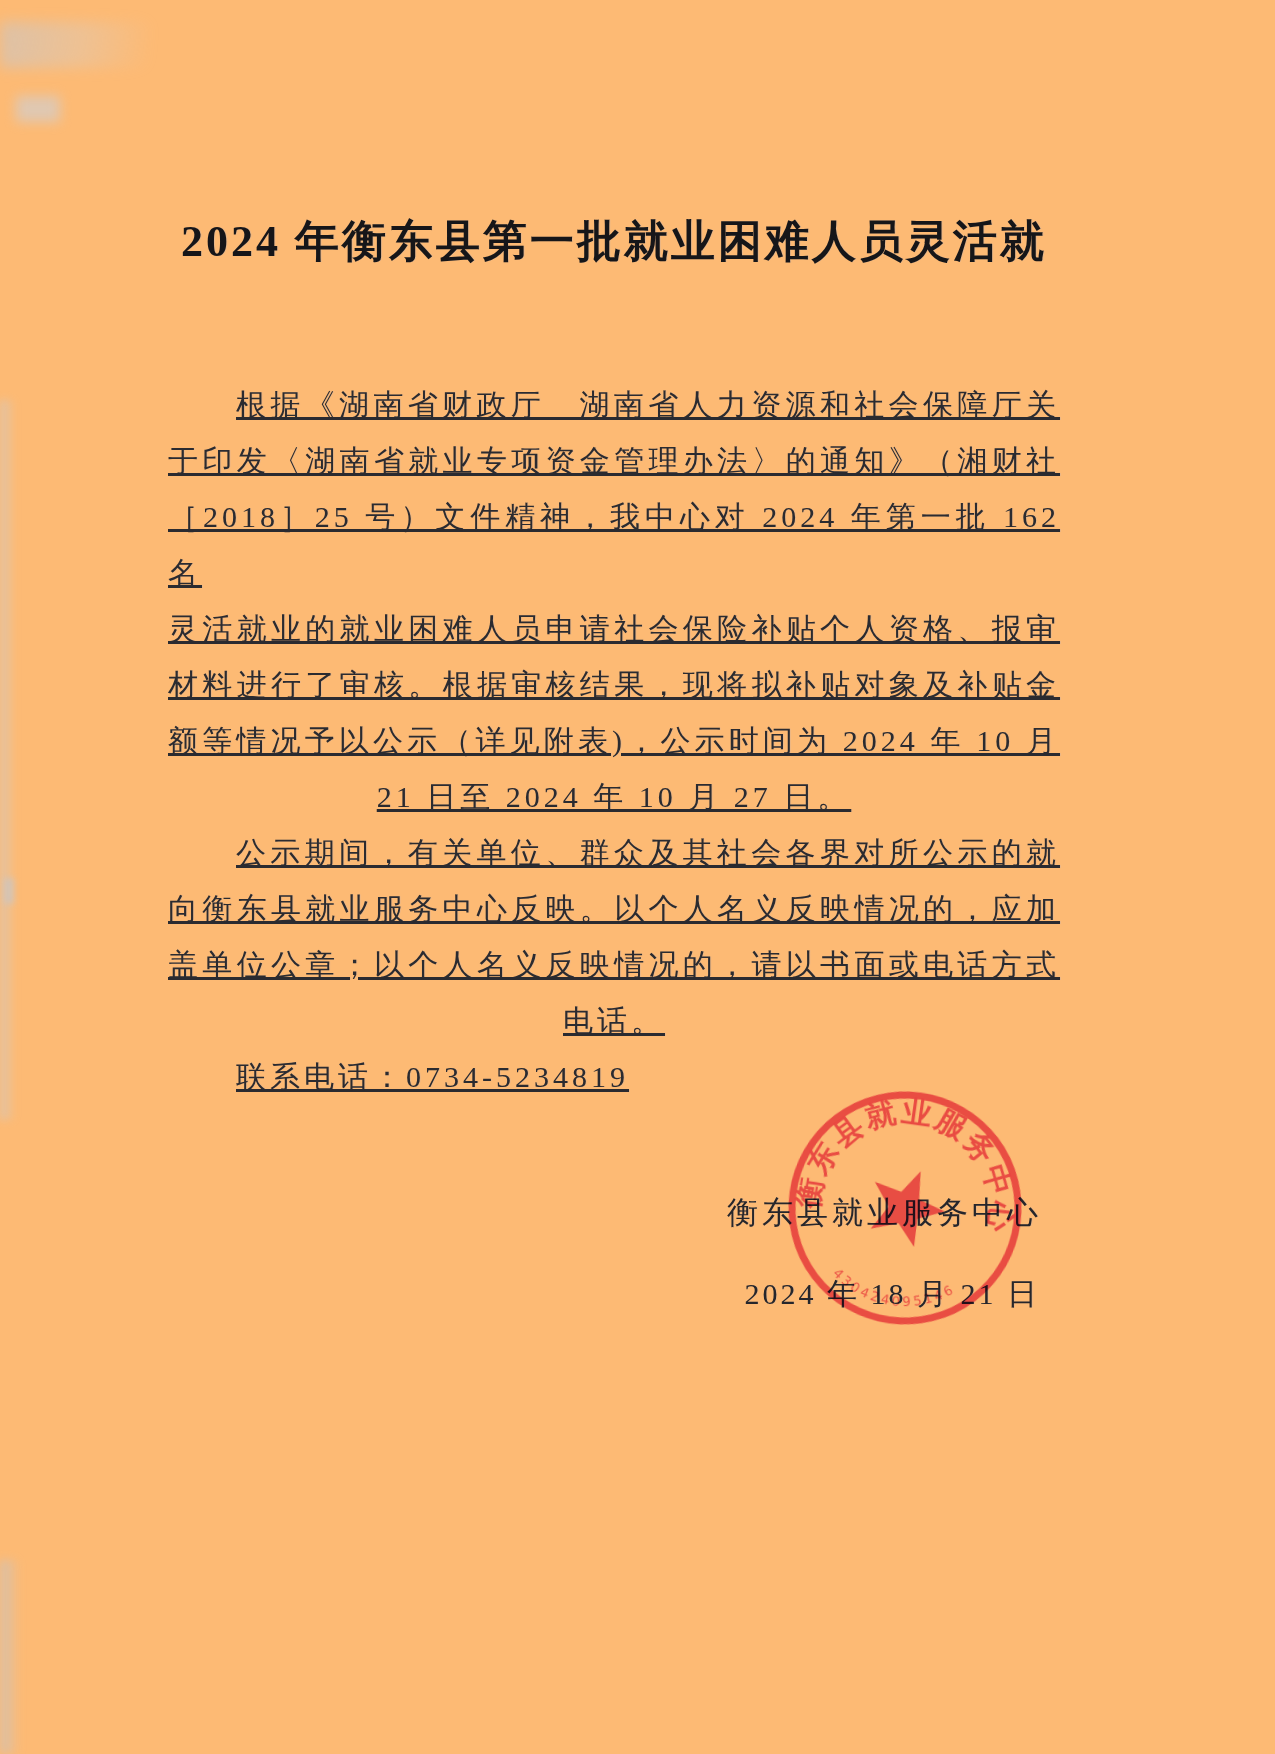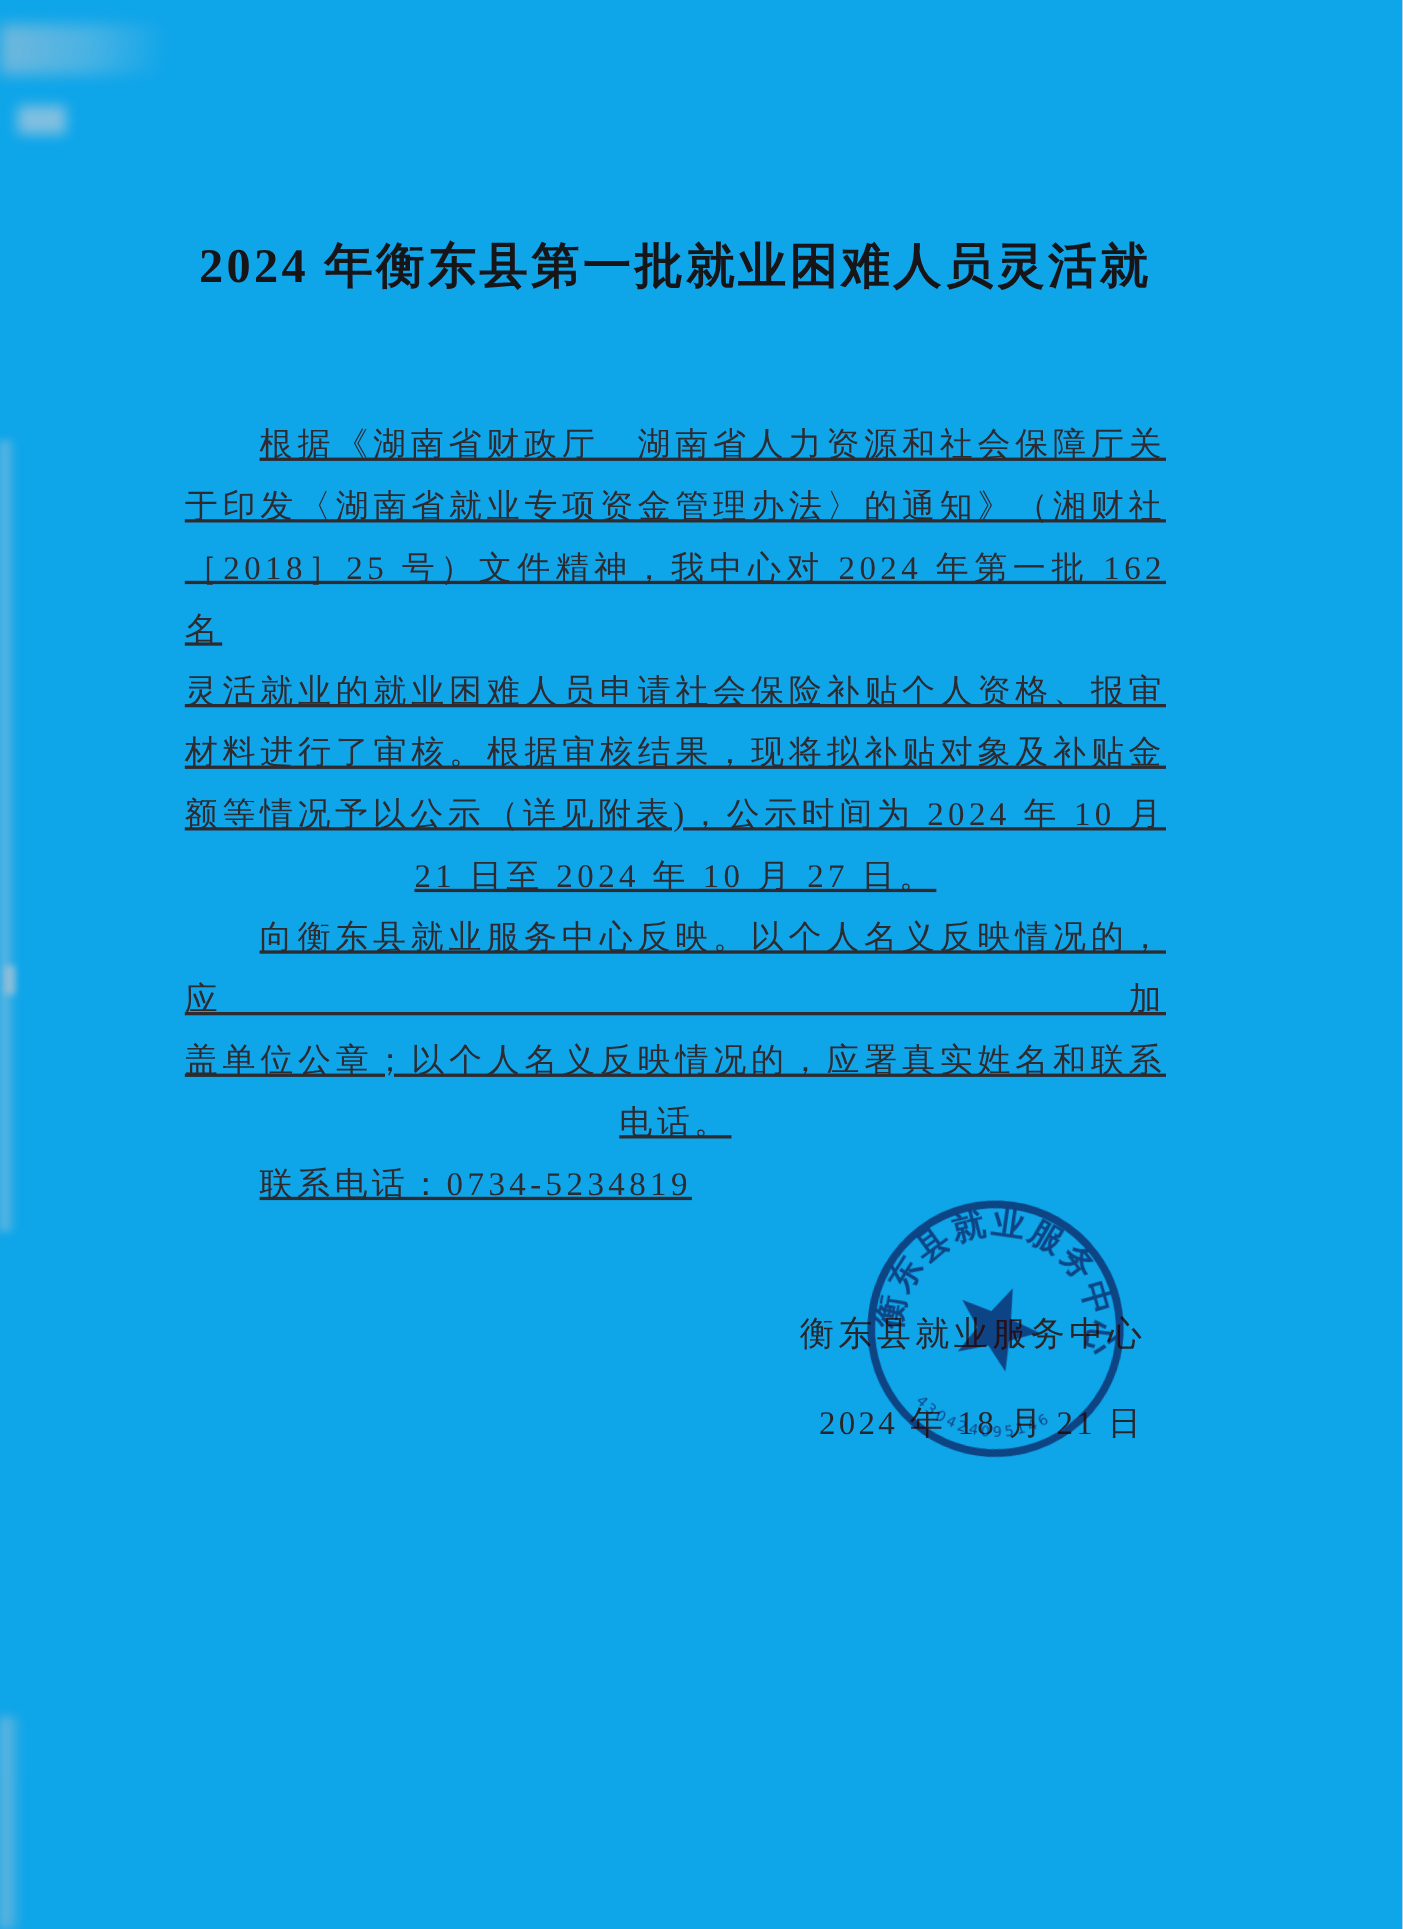--- a/index.html
+++ b/index.html
@@ -1,20 +1,20 @@
 <!DOCTYPE html>
 <html><head>
 <meta charset="utf-8">
 <style>
   html,body{margin:0;padding:0;background:#e9e9e9;}
   .page{
     position:relative;
     width:1275px;height:1754px;
     margin:0 auto;
-    background:#0ea5e9;
+    background:#fdba74;
     overflow:hidden;
     font-family:"Liberation Serif","DejaVu Serif",serif;
     color:#2b2b30;
   }
   
   .artifact{position:absolute;pointer-events:none;}
   .art-top{left:0;top:22px;width:150px;height:46px;
     background:linear-gradient(100deg,#c3c8d1 0%,rgba(205,210,218,.55) 55%,rgba(220,224,230,0) 100%);
     filter:blur(7px);opacity:.55;}
   .art-top2{left:16px;top:96px;width:44px;height:26px;background:#ccd1da;filter:blur(6px);opacity:.6;}
@@ -95,25 +95,26 @@
         <div class="just">灵活就业的就业困难人员申请社会保险补贴个人资格、报审</div>
 
         <div class="just">材料进行了审核。根据审核结果，现将拟补贴对象及补贴金</div>
 
         <div class="just">额等情况予以公示（详见附表)，公示时间为 2024 年 10 月</div>
       </div>
     <div class="lastline">21 日至 2024 年 10 月 27 日。</div>
 
     <div class="para-host">
 
+        <div class="just">公示期间，有关单位、群众及其社会各界对所公示的就</div>
 
 
         <div class="just">向衡东县就业服务中心反映。以个人名义反映情况的，应加</div>
 
-        <div class="just">盖单位公章；以个人名义反映情况的，应署真实姓名和联系</div>
+        <div class="just">盖单位公章；以个人名义反映情况的，请以书面或电话方式</div>
       </div>
     <div class="lastline">电话。</div>
 
     <div class="contact">联系电话：0734-5234819</div>
   </div>
 
   <div class="signature">衡东县就业服务中心</div>
   <div class="datel">2024 年 18 月 21 日</div>
 
   <svg class="stamp" viewBox="0 0 260 260" xmlns="http://www.w3.org/2000/svg">

